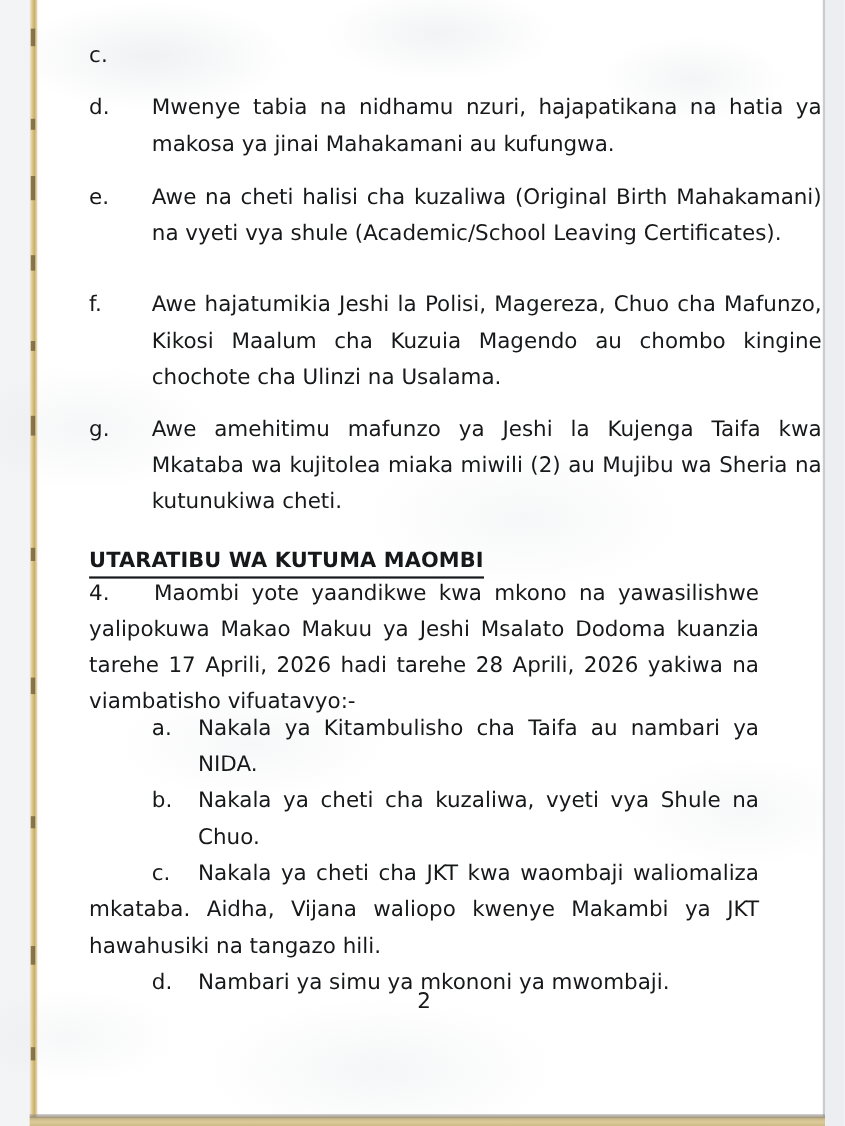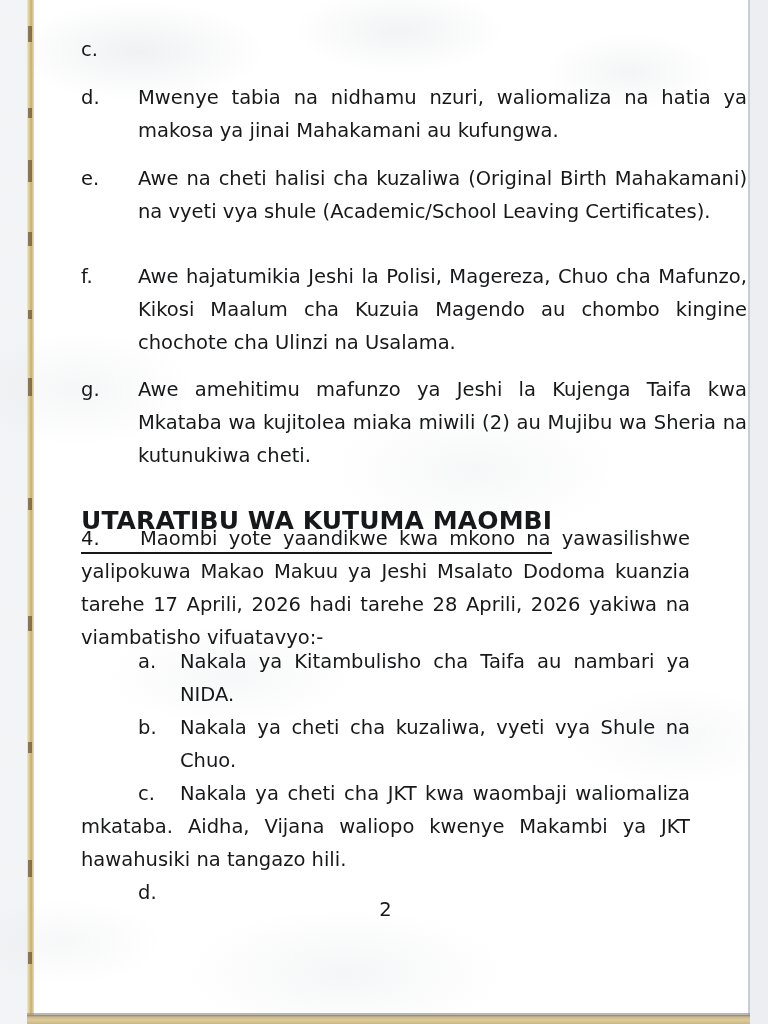--- a/index.html
+++ b/index.html
@@ -172,28 +172,28 @@
   }
   .numpara > .marker {
     position: absolute;
     left: 0;
     top: 0;
     text-indent: 0;
   }
 
   
   .section-heading {
-    margin: 16px 0 2px 0;
+    margin: 4px 0 2px 0;
     font-weight: bold;
-    font-size: 25px;
+    font-size: 19px;
     line-height: 30px;
     letter-spacing: .1px;
     display: inline-block;
     border-bottom: 2.4px solid #17181a;
-    padding-bottom: 16px;
+    padding-bottom: 0px;
   }
   .heading-wrap { margin: 0 0 6px 0; }
 
   
   .subitem {
     position: relative;
     margin: 0;
     padding-left: 99px;
     text-align: justify;
     text-justify: inter-word;
@@ -265,21 +265,21 @@
   <div class="edge-bottom-hair"></div>
   <div class="edge-bottom"></div>
 
   <div class="doc">
 
     <p class="clause" id="clause-c">
       <span class="marker">c.</span>
     </p>
 
     <p class="clause" id="clause-d">
-      <span class="marker">d.</span><span>Mwenye tabia na nidhamu nzuri, waliomaliza na hatia ya makosa ya jinai Mahakamani au kufungwa.</span>
+      <span class="marker">d.</span><span>Mwenye tabia na nidhamu nzuri, hajapatikana na hatia ya makosa ya jinai Mahakamani au kufungwa.</span>
     </p>
 
     <p class="clause" id="clause-e">
       <span class="marker">e.</span><span>Awe na cheti halisi cha kuzaliwa (Original Birth Mahakamani) na vyeti vya shule (Academic/School Leaving Certificates).</span>
     </p>
 
     <p class="clause" id="clause-f">
       <span class="marker">f.</span><span>Awe hajatumikia Jeshi la Polisi, Magereza, Chuo cha Mafunzo, Kikosi Maalum cha Kuzuia Magendo au chombo kingine chochote cha Ulinzi na Usalama.</span>
     </p>
 
@@ -303,21 +303,21 @@
 
       <p class="subitem">
         <span class="marker">b.</span><span>Nakala ya cheti cha kuzaliwa, vyeti vya Shule na Chuo.</span>
       </p>
 
       <p class="subitem flush">
         <span class="marker">c.</span><span>Nakala ya cheti cha JKT kwa waombaji waliomaliza mkataba. Aidha, Vijana waliopo kwenye Makambi ya JKT hawahusiki na tangazo hili.</span>
       </p>
 
       <p class="subitem flush">
-        <span class="marker">d.</span>
+        <span class="marker">d.</span><span>Nambari ya simu ya mkononi ya mwombaji.</span>
       </p>
 
     </div>
 
     <div class="folio" id="folio-1">2</div>
 
   </div>
 </div>
 
 </body></html>

